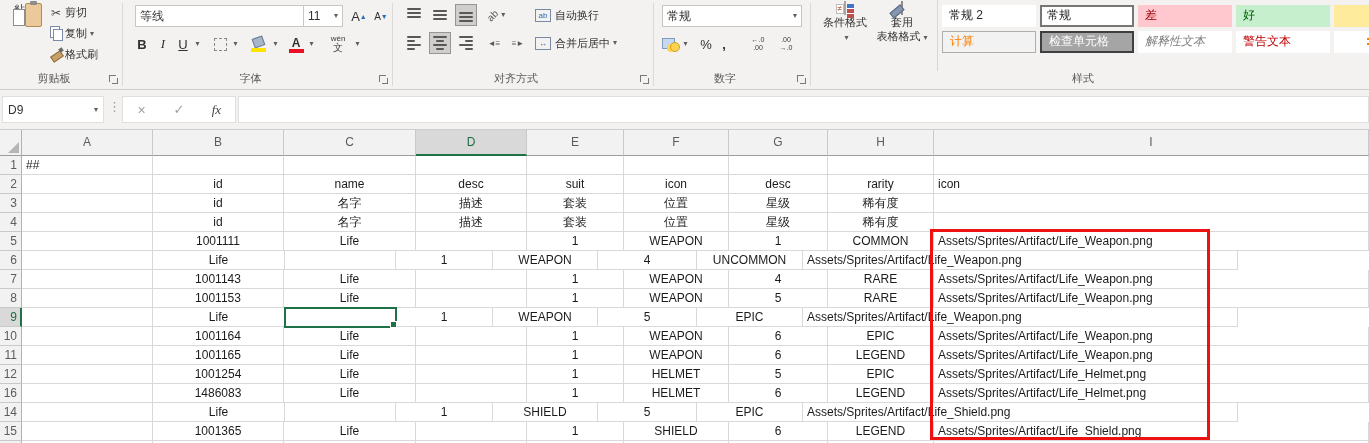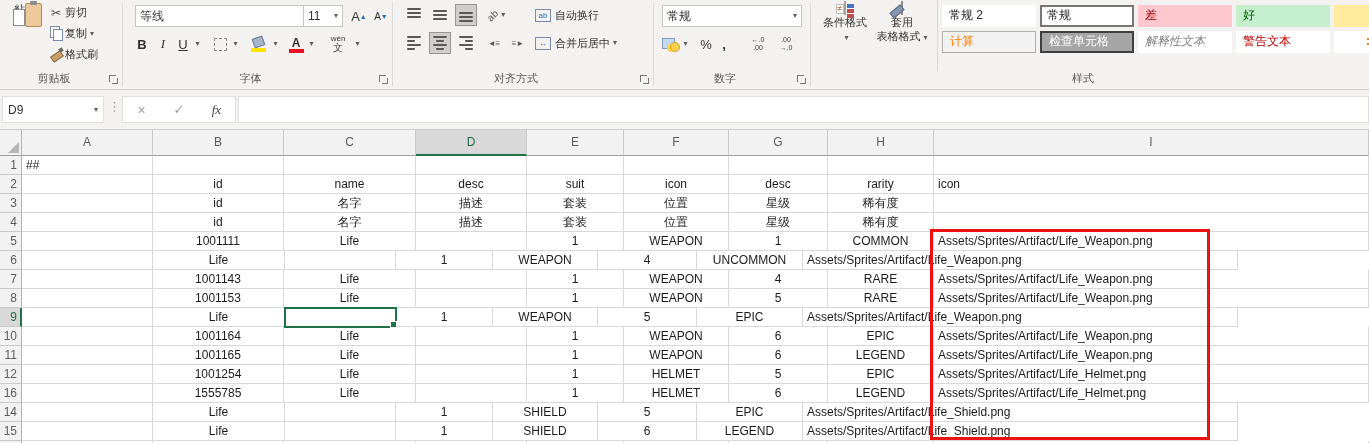--- a/index.html
+++ b/index.html
@@ -477,21 +477,21 @@
         <div class="cell c3 colD"></div>
         <div class="cell c4 colE">1</div>
         <div class="cell c5 colF">HELMET</div>
         <div class="cell c6 colG">5</div>
         <div class="cell c7 colH">EPIC</div>
         <div class="cell c8 colI">Assets/Sprites/Artifact/Life_Helmet.png</div>
       </div>
       <div class="grow">
         <div class="rh">16</div>
         <div class="cell c0 colA"></div>
-        <div class="cell c1 colB">1555785</div>
+        <div class="cell c1 colB">1486083</div>
         <div class="cell c2 colC">Life</div>
         <div class="cell c3 colD"></div>
         <div class="cell c4 colE">1</div>
         <div class="cell c5 colF">HELMET</div>
         <div class="cell c6 colG">6</div>
         <div class="cell c7 colH">LEGEND</div>
         <div class="cell c8 colI">Assets/Sprites/Artifact/Life_Helmet.png</div>
       </div>
       <div class="grow">
         <div class="rh">14</div>
@@ -500,20 +500,21 @@
         <div class="cell c3 colD"></div>
         <div class="cell c4 colE">1</div>
         <div class="cell c5 colF">SHIELD</div>
         <div class="cell c6 colG">5</div>
         <div class="cell c7 colH">EPIC</div>
         <div class="cell c8 colI">Assets/Sprites/Artifact/Life_Shield.png</div>
       </div>
       <div class="grow">
         <div class="rh">15</div>
         <div class="cell c0 colA"></div>
+        <div class="cell c1 colB">1001365</div>
         <div class="cell c2 colC">Life</div>
         <div class="cell c3 colD"></div>
         <div class="cell c4 colE">1</div>
         <div class="cell c5 colF">SHIELD</div>
         <div class="cell c6 colG">6</div>
         <div class="cell c7 colH">LEGEND</div>
         <div class="cell c8 colI">Assets/Sprites/Artifact/Life_Shield.png</div>
       </div>
       <div class="grow sliver">
         <div class="rh"></div>

